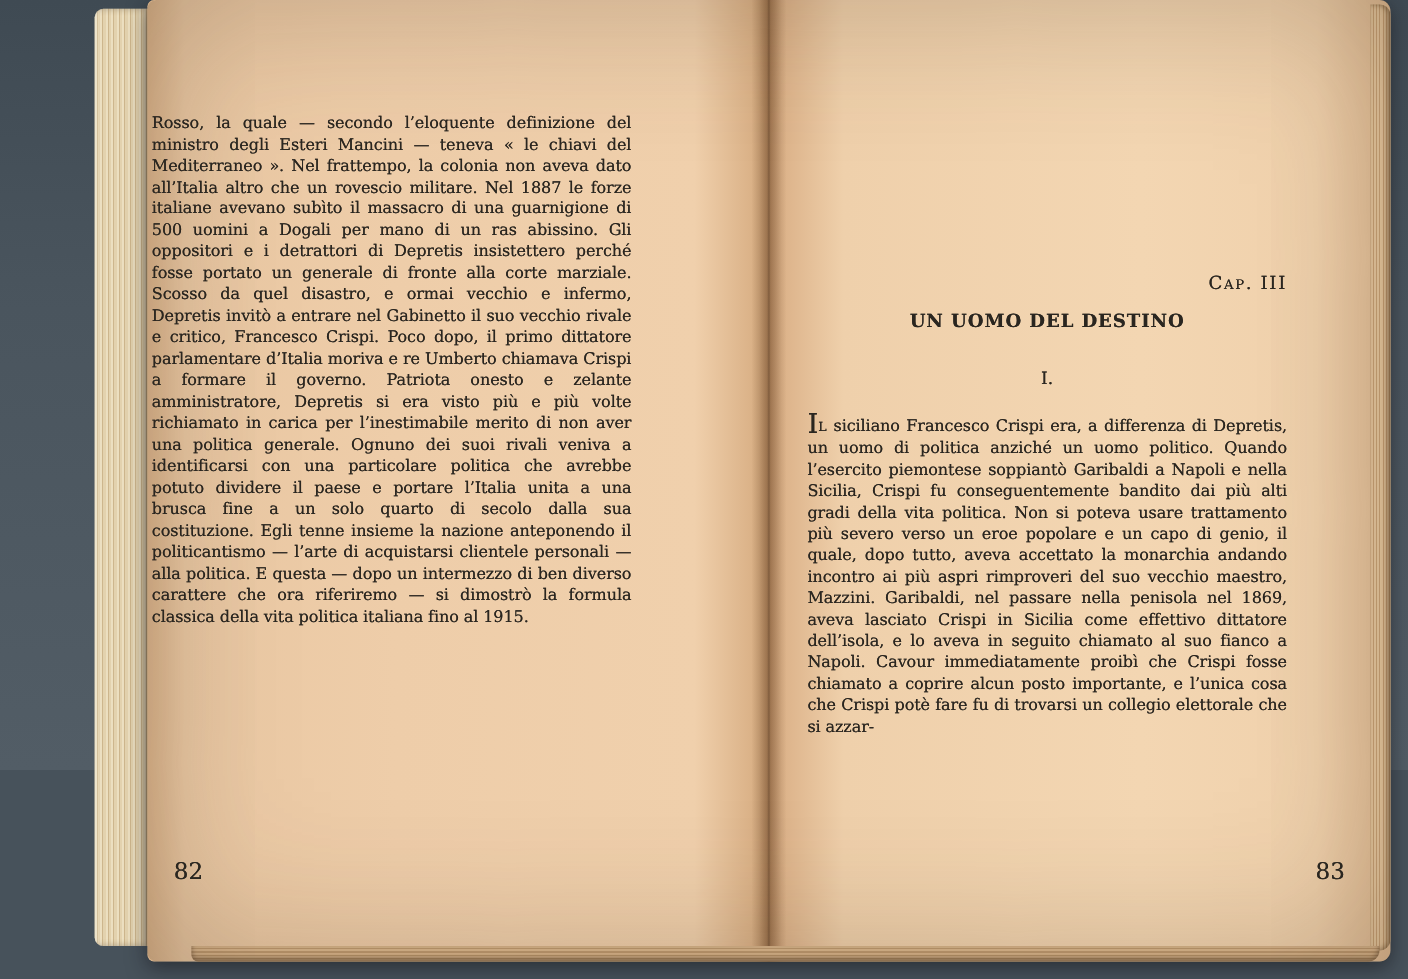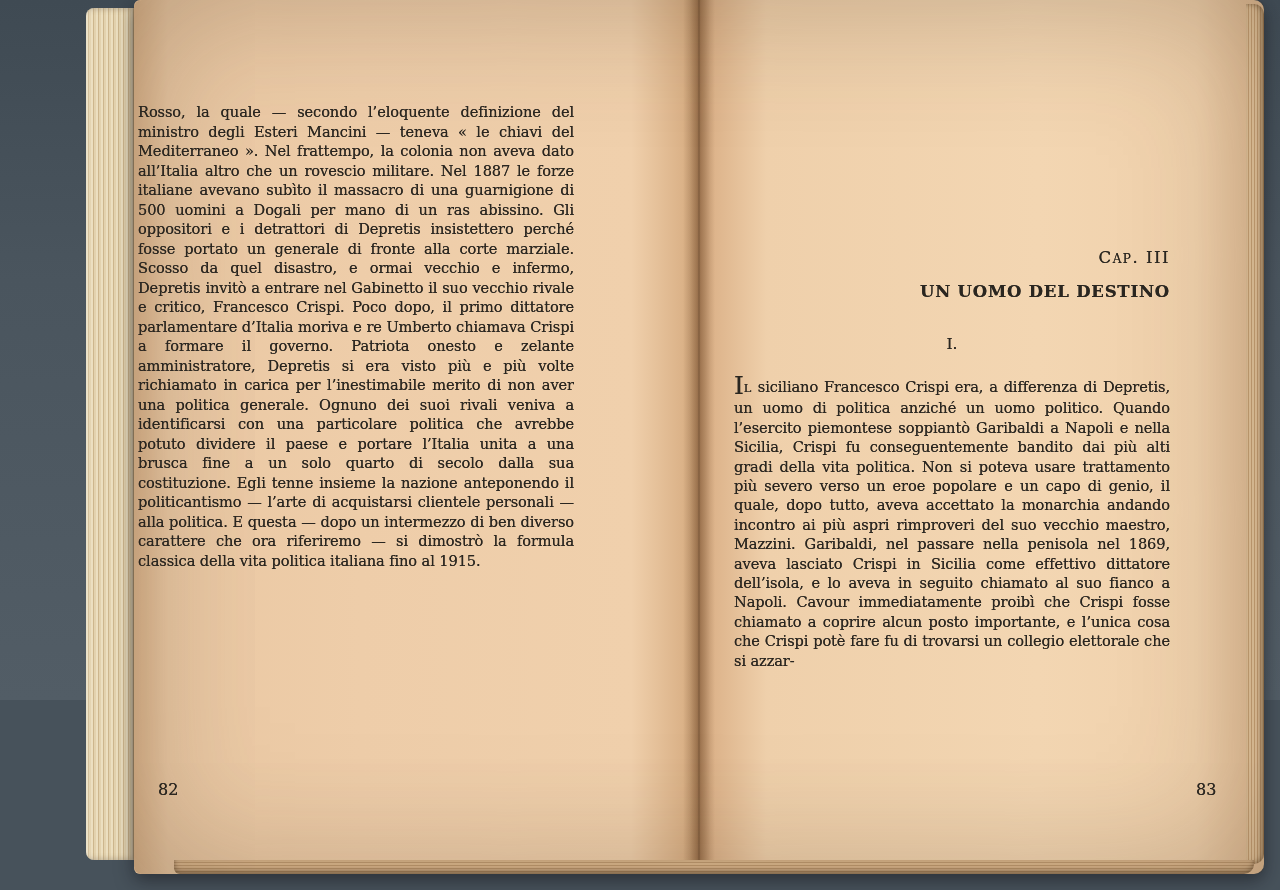--- a/index.html
+++ b/index.html
@@ -53,31 +53,31 @@
     box-shadow:inset 0 0 140px rgba(70,50,30,.30);
     border-radius:8px;
   }
   
   .ink { color:#2a2620; text-shadow:0 0 .45px rgba(42,38,32,.85); }
   .left-col {
     position:absolute; left:138px; top:102px; width:436px;
     font-size:14.6px; line-height:19.5px; text-align:justify;
     letter-spacing:-0.1px;
   }
-  .page-num { position:absolute; font-size:16px;text-align:center; }
+  .page-num { position:absolute; font-size:21px;text-align:center; }
   .num-left  { left:158px;  top:780px; }
   .num-right { left:1196px; top:780px; }
   .right-col {
     position:absolute; left:734px; top:248px; width:436px;
   }
   .chap-label {
     text-align:right; font-variant:small-caps; font-size:16.5px; letter-spacing:1.5px;
   }
   .chap-title {
-    text-align:right; margin-top:15px; font-weight:bold; font-size:16.5px; letter-spacing:.8px;
+    text-align:center; margin-top:15px; font-weight:bold; font-size:16.5px; letter-spacing:.8px;
   }
   .chap-summary {
     margin:36px 22px 0 26px; font-style:italic; font-size:14.8px;
     line-height:19px; text-align:justify;
   }
   .section-num { text-align:center; margin-top:34px; font-size:15.5px; }
   .body-par {
     margin-top:20px; font-size:14.6px; line-height:19.4px; text-align:justify;
     letter-spacing:-0.1px;
   }

